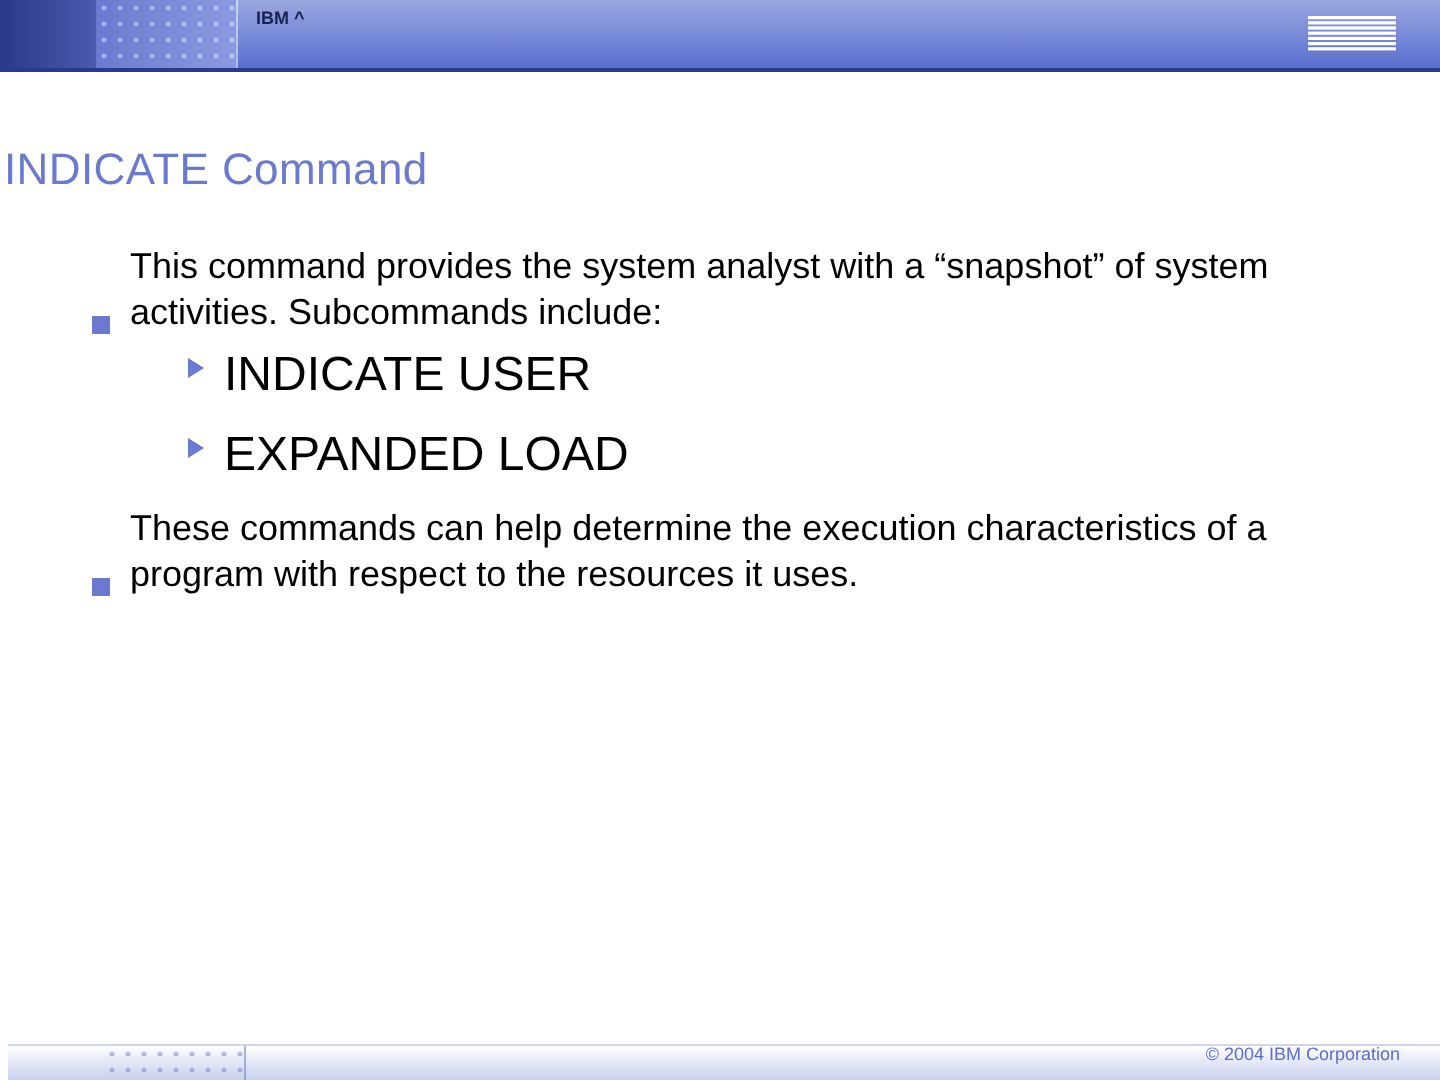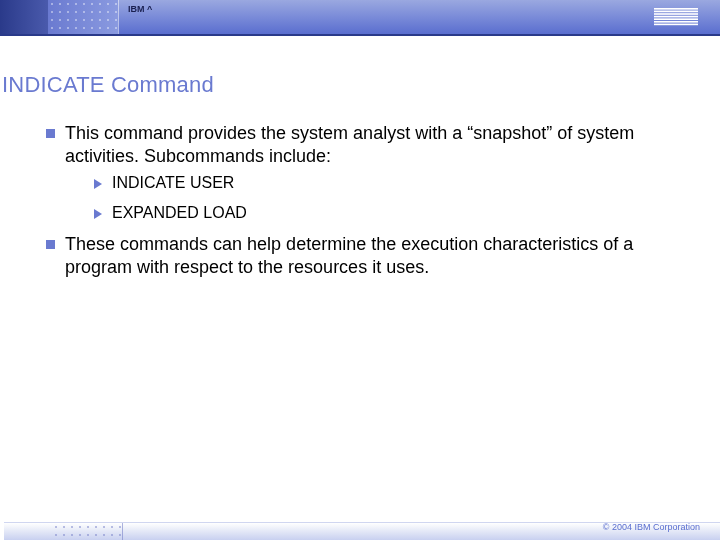--- a/index.html
+++ b/index.html
@@ -76,40 +76,40 @@
 
   
   .content {
     padding: 24px 36px 0 46px;
     font-size: 18px;
     color: #000;
     line-height: 1.25;
   }
   .bullet-row {
     display: flex;
-    align-items: flex-start;
+    align-items: flex-end;
     margin-bottom: 4px;
   }
   .square-bullet {
     width: 9px;
     height: 9px;
     background: #6a7ad0;
     margin-top: 7px;
     margin-right: 10px;
     flex-shrink: 0;
   }
   .sub-list {
     padding-left: 48px;
     margin-top: 6px;
   }
   .sub-row {
     display: flex;
     align-items: flex-start;
     margin-bottom: 10px;
-    font-size: 16px;
+    font-size: 24px;
   }
   .tri {
     width: 0; height: 0;
     border-top: 5px solid transparent;
     border-bottom: 5px solid transparent;
     border-left: 8px solid #6a7ad0;
     margin-top: 6px;
     margin-right: 10px;
     flex-shrink: 0;
   }

